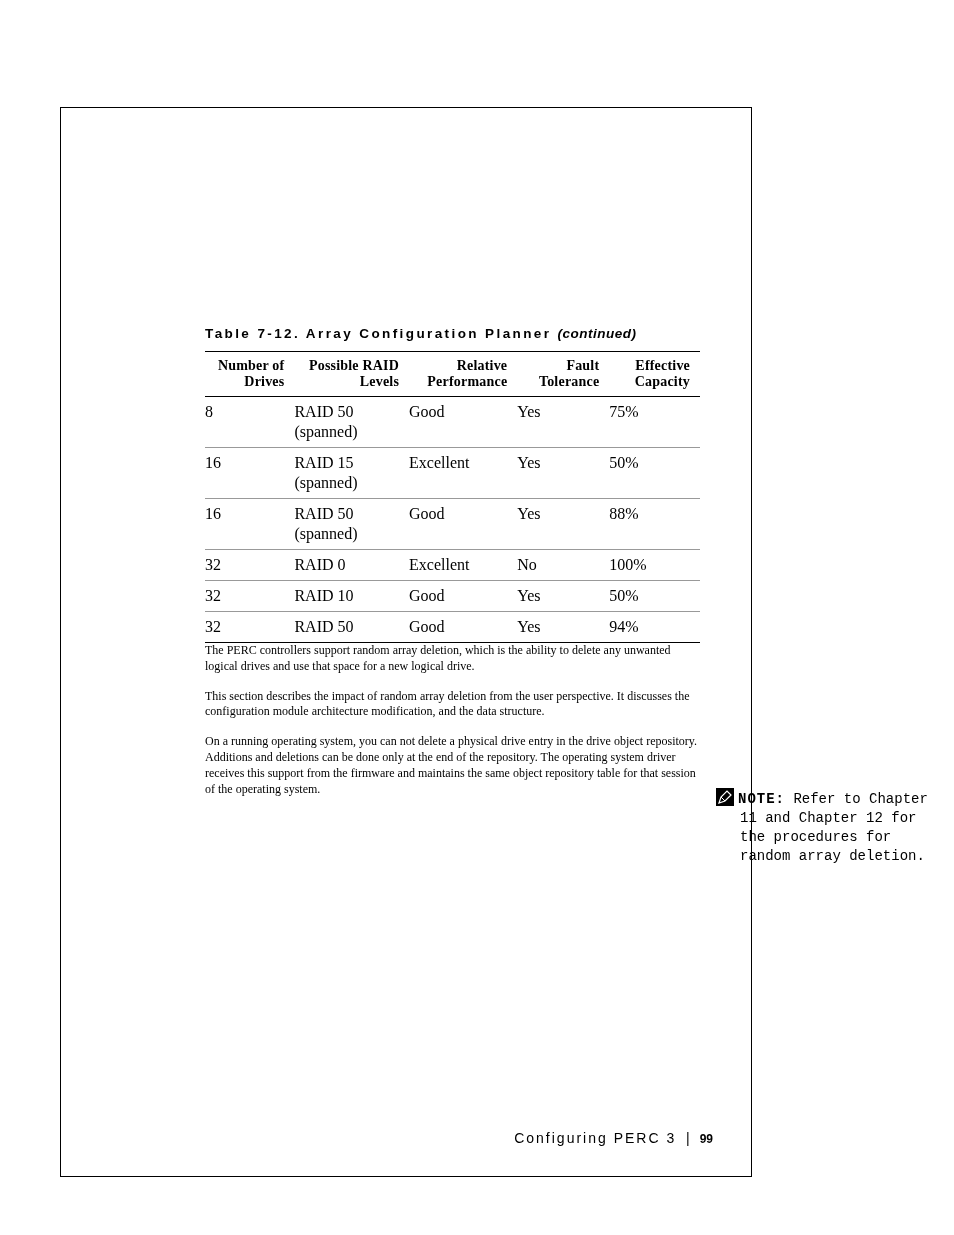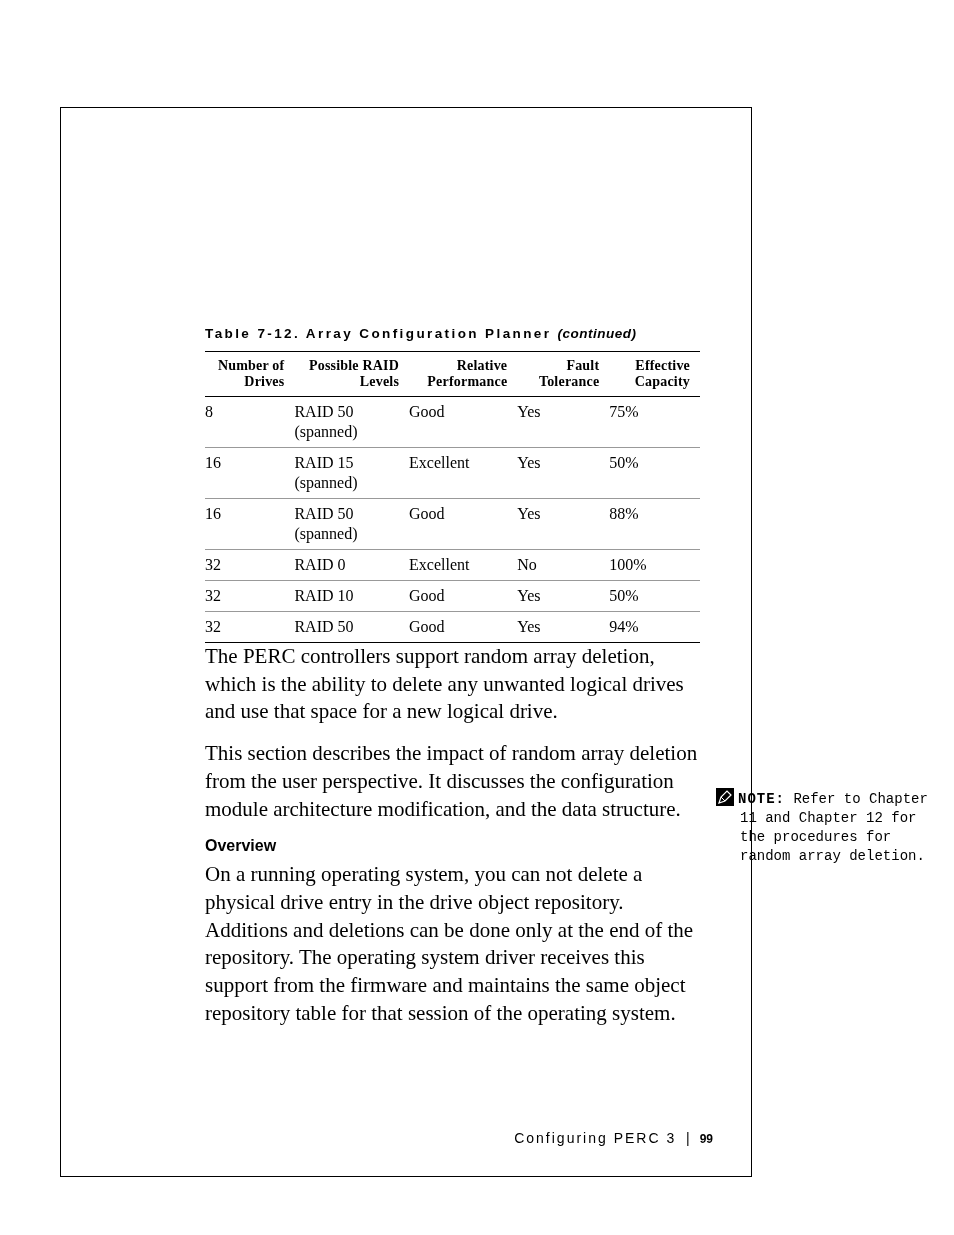--- a/index.html
+++ b/index.html
@@ -75,21 +75,21 @@
 
   h1.section {
     font-family: Arial, Helvetica, sans-serif;
     font-weight: 900;
     font-size: 29px;
     margin: 24px 0 8px 0;
     letter-spacing: 0.2px;
   }
   p.body {
     font-family: "Times New Roman", Times, serif;
-    font-size: 21px;
+    font-size: 12px;
     line-height: 1.32;
     width: 495px;
     margin: 0 0 14px 0;
   }
   h2.overview {
     font-family: Arial, Helvetica, sans-serif;
     font-weight: bold;
     font-size: 16px;
     margin: 6px 0 6px 0;
   }
@@ -212,21 +212,20 @@
           <td>Yes</td>
           <td>94%</td>
         </tr>
       </tbody>
     </table>
 
 
     <p class="body">The PERC controllers support random array deletion, which is the ability to delete any unwanted logical drives and use that space for a new logical drive.</p>
     <p class="body">This section describes the impact of random array deletion from the user perspective. It discusses the configuration module architecture modification, and the data structure.</p>
 
-    <h2 class="overview">Overview</h2>
 
     <p class="body">On a running operating system, you can not delete a physical drive entry in the drive object repository. Additions and deletions can be done only at the end of the repository. The operating system driver receives this support from the firmware and maintains the same object repository table for that session of the operating system.</p>
   </div>
 
   <div class="sidebar-note">
     <span class="note-icon">
       <svg width="16" height="16" viewBox="0 0 16 16">
         <path d="M2 14 L4 8 L10 2 L14 6 L8 12 L2 14 Z" fill="none" stroke="#fff" stroke-width="1.2"></path>
         <line x1="4" y1="8" x2="8" y2="12" stroke="#fff" stroke-width="1"></line>
       </svg>

